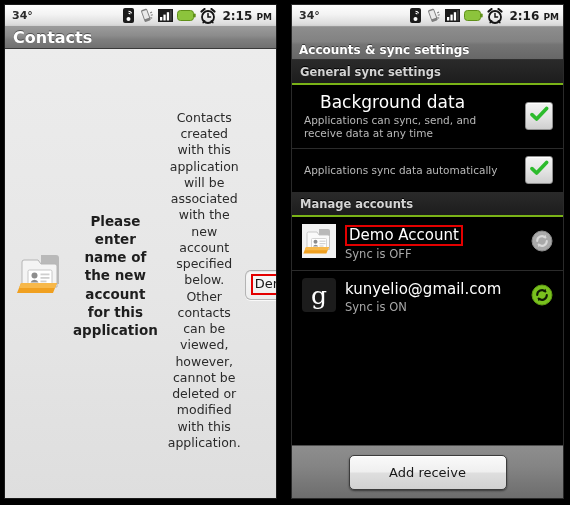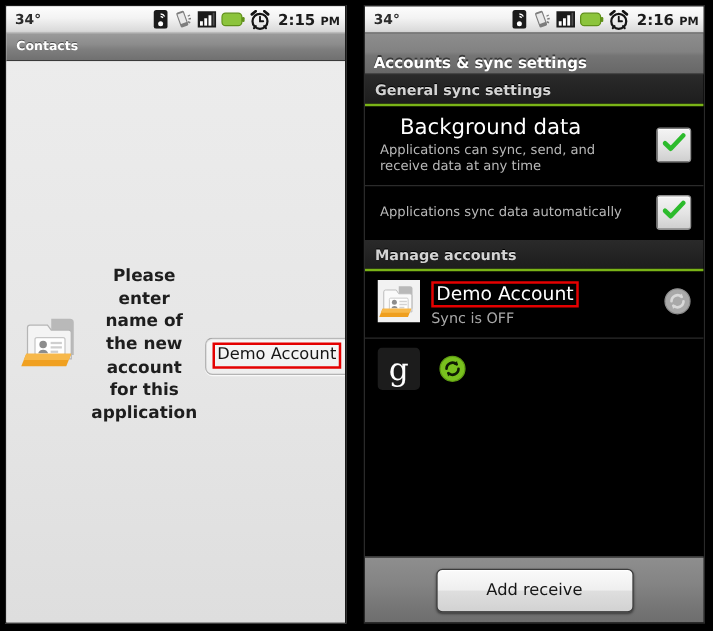--- a/index.html
+++ b/index.html
@@ -89,21 +89,21 @@
   }
   .titlebar {
     height: 22px;
     display: flex;
     align-items: center;
     padding: 0 8px;
     box-sizing: border-box;
     background: linear-gradient(to bottom, #9a9a9a 0%, #8c8c8c 40%, #7e7e7e 60%, #707070 100%);
     border-bottom: 1px solid #3a3a3a;
     color: #ffffff;
-    font-size: 10px;
+    font-size: 16px;
     font-weight: bold;
     text-shadow: 0 -1px 0 rgba(0,0,0,.45);
   }
   .contacts-body {
     flex: 1 1 auto;
     background: linear-gradient(to bottom, #ececec 0%, #e6e6e6 55%, #dedede 100%);
     display: flex;
     flex-direction: row;
     align-items: center;
     padding: 0 10px;
@@ -373,20 +373,21 @@
             <path d="M15.5 32.5 a4.3 4.3 0 0 1 8 0 z" fill="#8d8d8d"></path>
             <rect x="25.5" y="23.5" width="9" height="1.8" fill="#cfcfcf"></rect>
             <rect x="25.5" y="27" width="9" height="1.8" fill="#cfcfcf"></rect>
             <rect x="25.5" y="30.5" width="6" height="1.8" fill="#cfcfcf"></rect>
             <path d="M6 33 h36 l-4 10 h-36 z" fill="#f0a020"></path>
             <path d="M6 33 h36 l-2 5 h-36 z" fill="#f7b84a"></path>
           </svg>
         </div>
 
         <div class="headline">Please enter name of the new account for this application</div>
+        <div class="bodytext">Contacts created with this application will be associated with the new account specified below. Other contacts can be viewed, however, cannot be deleted or modified with this application.</div>
 
         <div class="field-wrap">
           <div class="textfield" placeholder="Account name">
             <span class="field-value">Demo Account</span>
           </div>
         </div>
 
         <div class="divider"></div>
 
         <div class="save-wrap">
@@ -516,20 +517,24 @@
           </span>
         </div>
 
         <div class="acct-row">
           <span class="acct-icon">
             <svg width="34" height="34" viewBox="0 0 34 34">
               <rect x="0" y="0" width="34" height="34" rx="4" fill="#1c1c1c"></rect>
               <text x="17" y="26" font-family="'DejaVu Serif', serif" font-size="25" fill="#ffffff" text-anchor="middle">g</text>
             </svg>
           </span>
+          <div class="acct-text">
+            <div><span class="acct-name">kunyelio@gmail.com</span></div>
+            <div class="acct-sub">Sync is ON</div>
+          </div>
           <span class="sync-ico">
             <svg width="22" height="22" viewBox="0 0 22 22">
               <circle cx="11" cy="11" r="10" fill="#79c11e"></circle>
               <circle cx="11" cy="11" r="10" fill="none" stroke="#5e9b12" stroke-width="1"></circle>
               <path d="M6.2 11 a4.8 4.8 0 0 1 8.1 -3.5" stroke="#0f1b04" stroke-width="2.1" fill="none" stroke-linecap="round"></path>
               <path d="M15.8 11 a4.8 4.8 0 0 1 -8.1 3.5" stroke="#0f1b04" stroke-width="2.1" fill="none" stroke-linecap="round"></path>
               <path d="M14.6 4.8 l.6 3.3 l-3.2 -.5 z" fill="#0f1b04"></path>
               <path d="M7.4 17.2 l-.6 -3.3 l3.2 .5 z" fill="#0f1b04"></path>
             </svg>
           </span>

